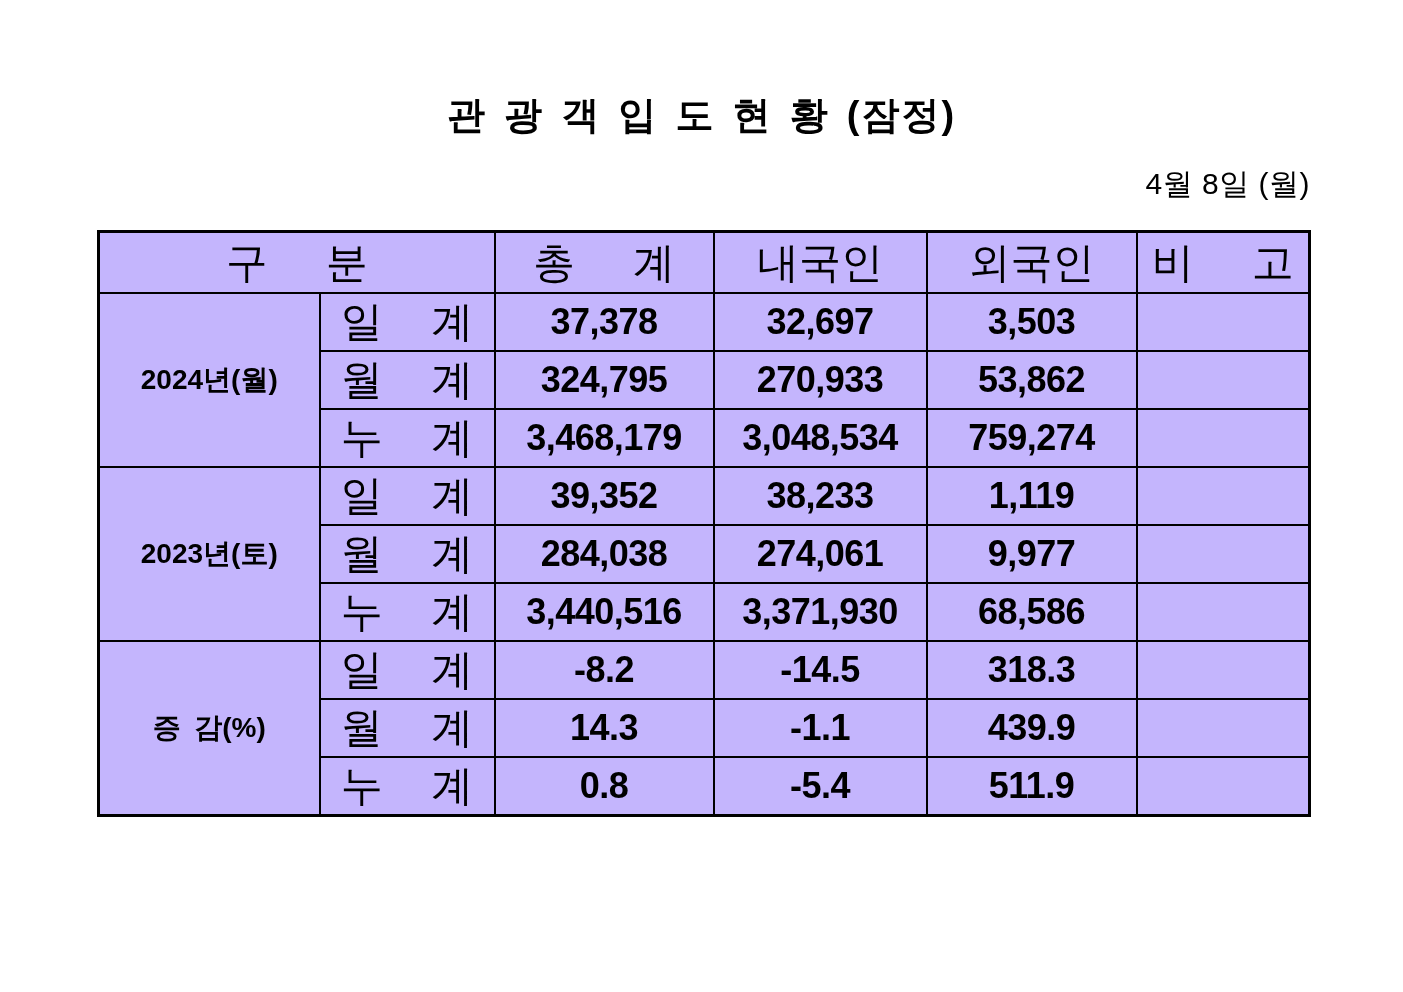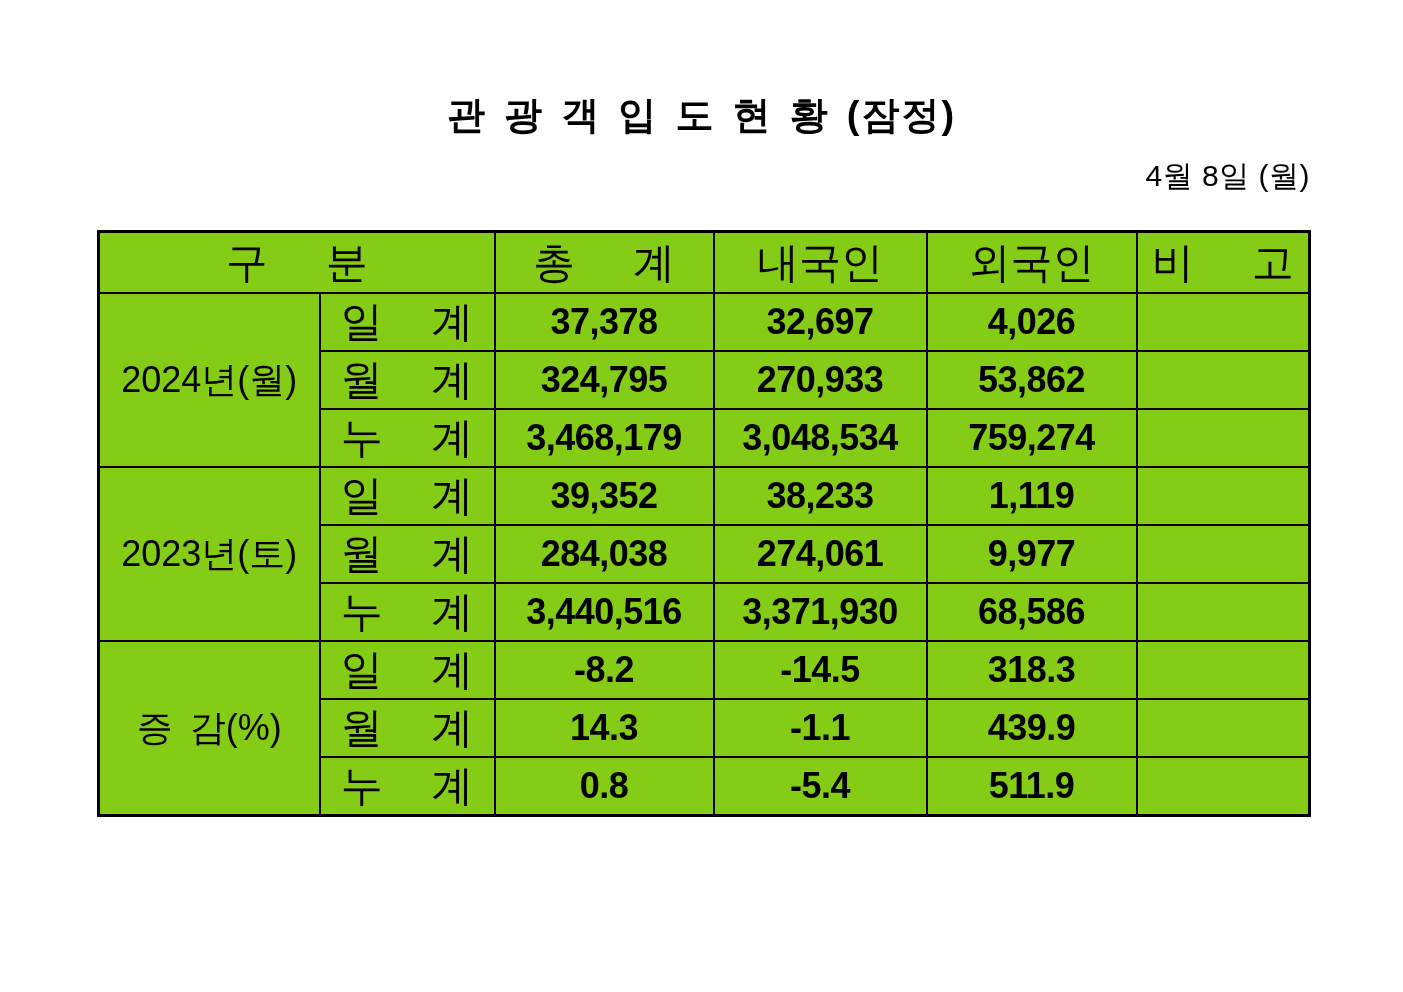--- a/index.html
+++ b/index.html
@@ -22,56 +22,56 @@
     width: 100%;
     text-align: center;
     font-size: 38px;
     font-weight: 900;
     letter-spacing: 2px;
     word-spacing: 0.12em;
     white-space: nowrap;
   }
   .doc-date {
     position: absolute;
-    top: 156px;
+    top: 164px;
     right: 93px;
     font-size: 30px;
     font-weight: 400;
     letter-spacing: 0.5px;
   }
   table.doc-table {
     position: absolute;
     left: 97px;
     top: 230px;
     border-collapse: collapse;
     table-layout: fixed;
     border: 3px solid #000;
     width: 1211px;
   }
   table.doc-table td {
     border: 2px solid #000;
     text-align: center;
     vertical-align: middle;
     padding: 0;
     overflow: hidden;
-    background: #84cc16;
+    background: #c4b5fd;
   }
   tr.header-row td {
     height: 59px;
     font-size: 42px;
     font-weight: 400;
     word-spacing: 1.1em;
     white-space: nowrap;
   }
   tr.data-row td {
     height: 56px;
   }
   td.year-cell {
-    font-size: 36px;
-    font-weight: 400;
+    font-size: 28px;
+    font-weight: 700;
     word-spacing: 0.2em;
     white-space: nowrap;
   }
   td.row-label-cell {
     font-size: 42px;
     font-weight: 400;
     word-spacing: 0.55em;
     white-space: nowrap;
     font-family: Liberation Mono, monospace;
   }
@@ -108,21 +108,21 @@
     <td>내국인</td>
     <td>외국인</td>
     <td>비 고</td>
   </tr>
 
   <tr class="data-row">
     <td rowspan="3" class="year-cell">2024년(월)</td>
     <td class="row-label-cell">일 계</td>
     <td class="value-cell">37,378</td>
     <td class="value-cell">32,697</td>
-    <td class="value-cell">4,026</td>
+    <td class="value-cell">3,503</td>
     <td class="remarks-cell"></td>
   </tr>
   <tr class="data-row">
     <td class="row-label-cell">월 계</td>
     <td class="value-cell">324,795</td>
     <td class="value-cell">270,933</td>
     <td class="value-cell">53,862</td>
     <td class="remarks-cell"></td>
   </tr>
   <tr class="data-row">

